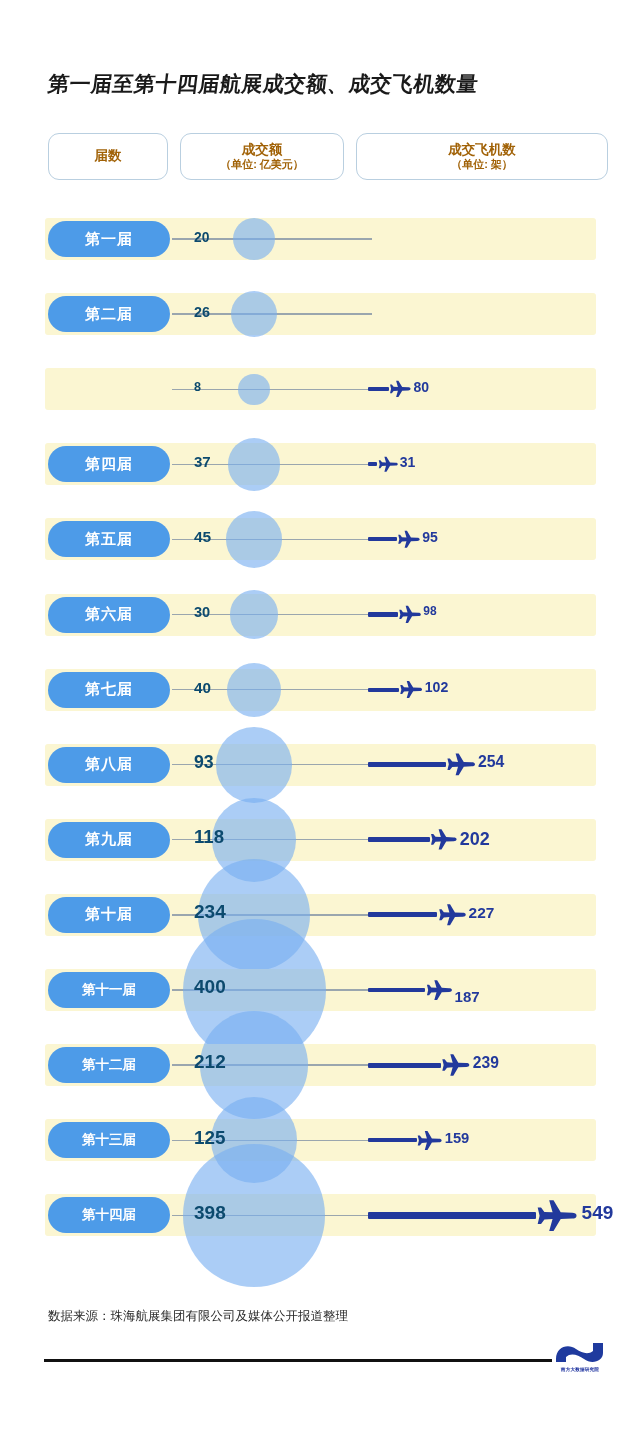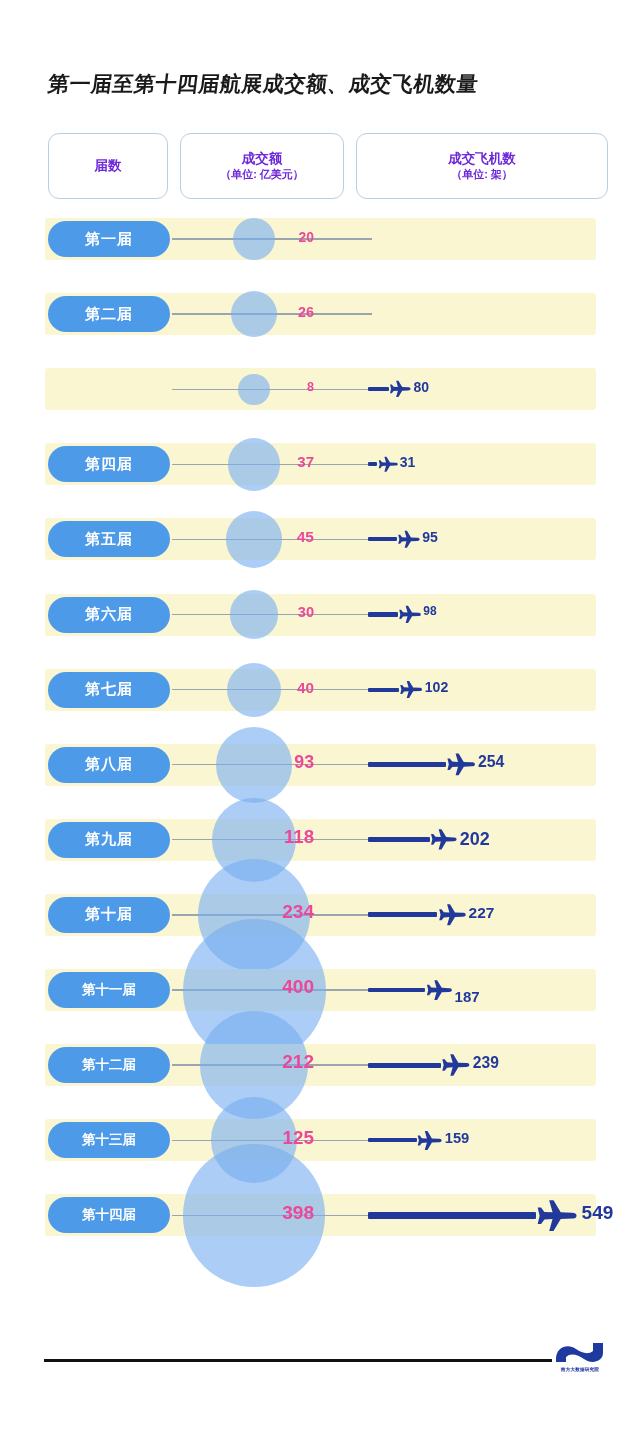--- a/index.html
+++ b/index.html
@@ -14,24 +14,24 @@
   .title{
     position:absolute;left:48px;top:70px;width:560px;
     font-size:21px;font-weight:bold;color:#1a1a1a;
     letter-spacing:.5px;transform:skewX(-7deg);
     transform-origin:left center;white-space:nowrap;
   }
 
   
   .headers{position:absolute;left:48px;top:133px;width:560px;height:54px;}
   .hbox{
-    position:absolute;top:0;height:66px;box-sizing:border-box;
+    position:absolute;top:0;height:47px;box-sizing:border-box;
     border:1.3px solid #b9cfe0;border-radius:11px;background:#ffffff;
     display:flex;flex-direction:column;align-items:center;justify-content:center;
-    color:#6d28d9;line-height:1.22;
+    color:#a16207;line-height:1.22;
   }
   .hbox .h1{font-size:13.5px;font-weight:bold;}
   .hbox .h2{font-size:11px;font-weight:bold;}
   .hbox-0{left:0px;width:120px;}
   .hbox-1{left:132px;width:164px;}
   .hbox-2{left:308px;width:252px;}
 
   
   .rows{position:absolute;left:0;top:0;width:640px;height:1431px;}
   .stripe{
@@ -50,22 +50,22 @@
     box-sizing:border-box;
   }
   .pill.narrow{font-size:13.5px;letter-spacing:0px;}
 
   
   .bubble{
     position:absolute;border-radius:50%;
     background:rgba(120,175,240,.62);
   }
   .bubval{
-    position:absolute;color:#ec4899;font-weight:bold;
-    white-space:nowrap;text-align:right;
+    position:absolute;color:#0c4a6e;font-weight:bold;
+    white-space:nowrap;text-align:left;
   }
 
   
   .trail{position:absolute;height:7px;background:#22399c;border-radius:1px;}
   .plane{position:absolute;color:#22399c;line-height:1;}
   .plane svg{display:block;}
   .acount{
     position:absolute;color:#22399c;font-weight:bold;white-space:nowrap;
   }
 
@@ -255,20 +255,21 @@
       <div class="pill narrow" style="top: 1197.3px;">第十四届</div>
       <div class="trail" style="left: 368px; width: 168px; height: 7px; top: 1211.8px;"></div>
       <div class="plane" style="left: 530.24px; top: 1196.58px;">
         <svg width="48" height="37.44" viewBox="0 0 100 78">
           <path fill="#22399c" d="M97 39c0 4-4 6-9 6l-24 1-15 25h-9l7-25-17 1-7 9h-7l4-17-4-17h7l7 9 17 1-7-25h9l15 25 24 1c5 0 9 2 9 6z"></path>
         </svg>
       </div>
       <div class="acount" style="left: 581.6px; top: 1201.62px; font-size: 19px;">549</div>
     </div>
 
+  <div class="source">数据来源：珠海航展集团有限公司及媒体公开报道整理</div>
   <div class="rule"></div>
 
   <div class="logo">
     <div class="logo-mark">
       <svg width="52" height="25" viewBox="0 0 52 25">
         <path d="M2 19 C2 7, 14 3, 22 9 C28 13, 34 15, 39 11 L39 3 L49 3 L49 13 C49 21, 38 25, 30 19 C24 15, 17 12, 12 17 L12 22 L2 22 Z" fill="#1f3a9e"></path>
       </svg>
     </div>
     <div class="logo-text">南方大数据研究院</div>
   </div>

